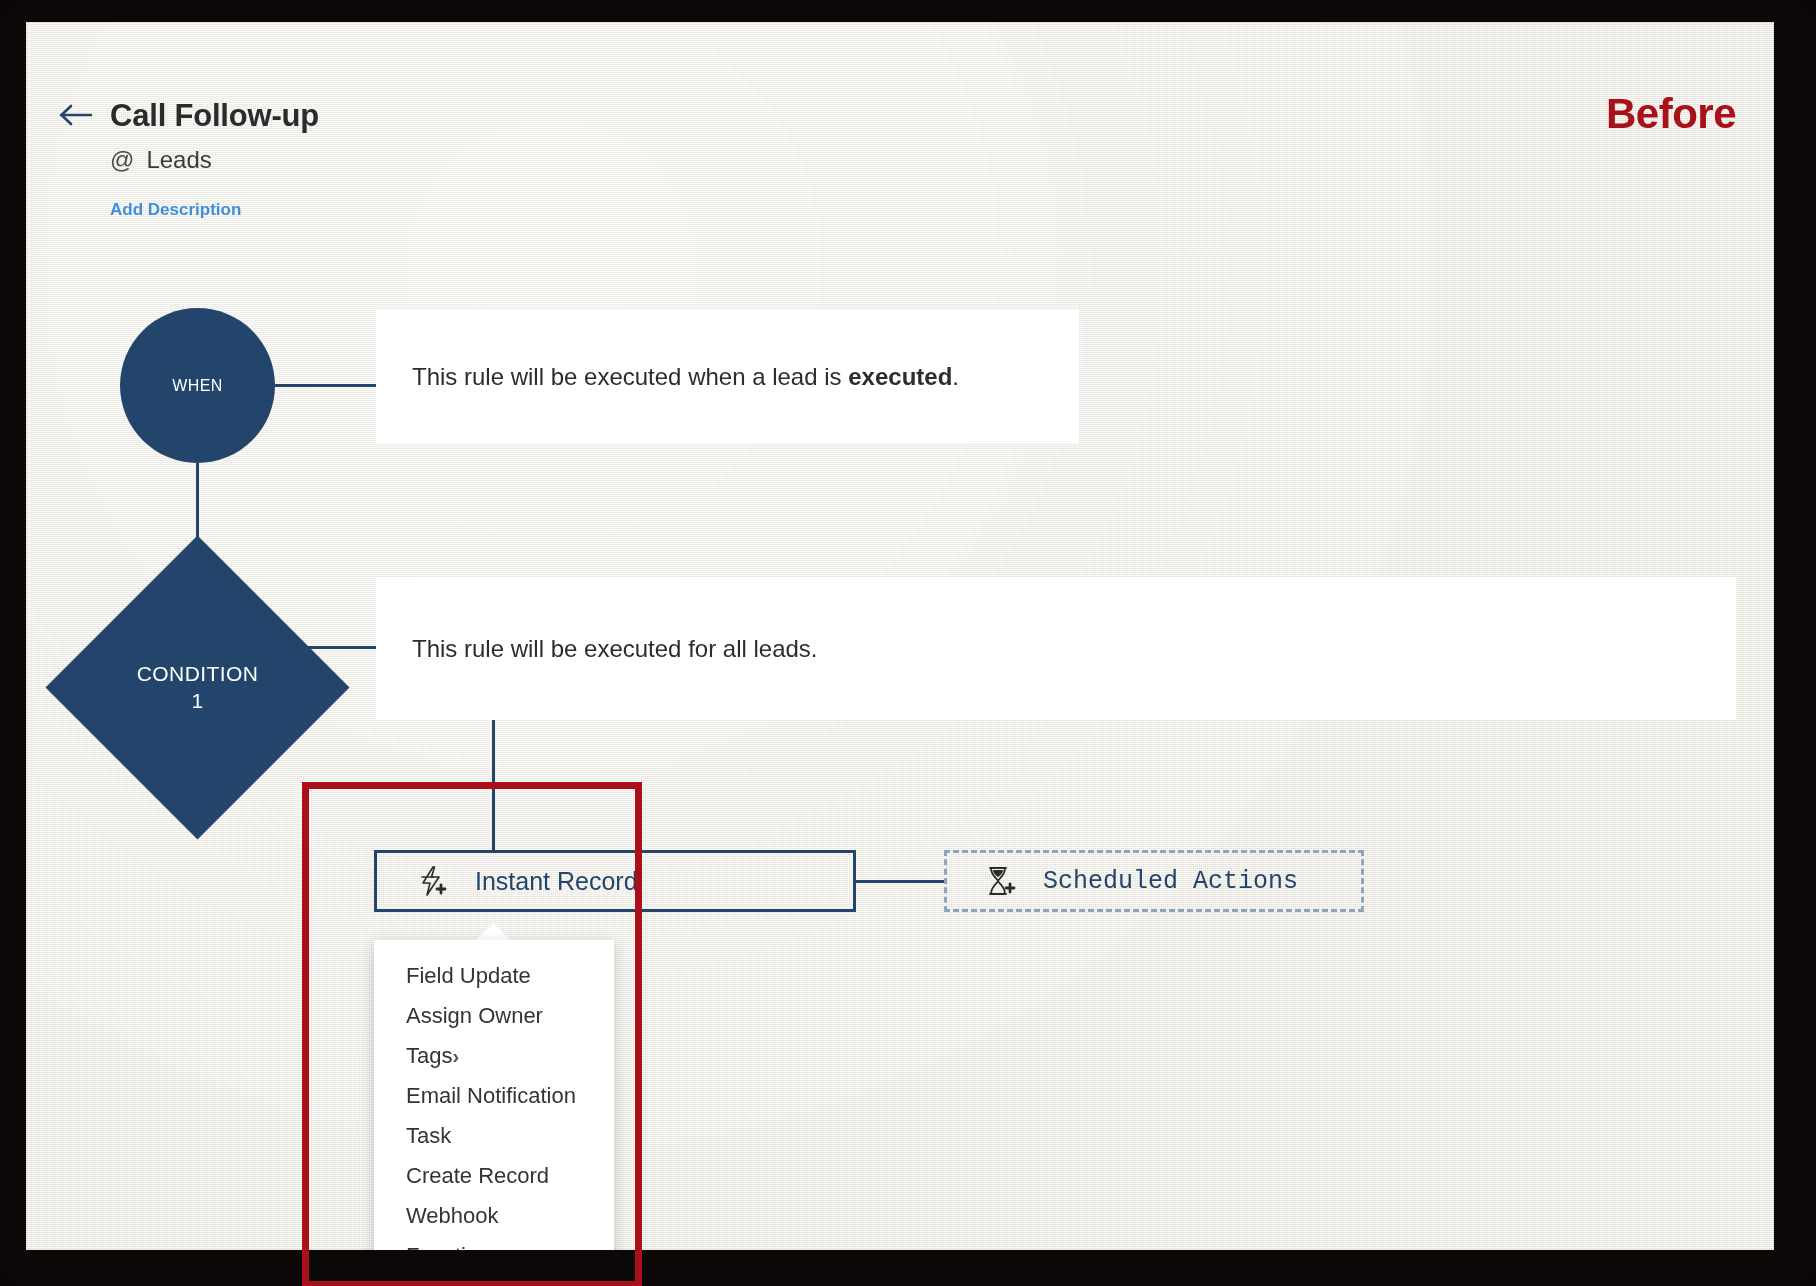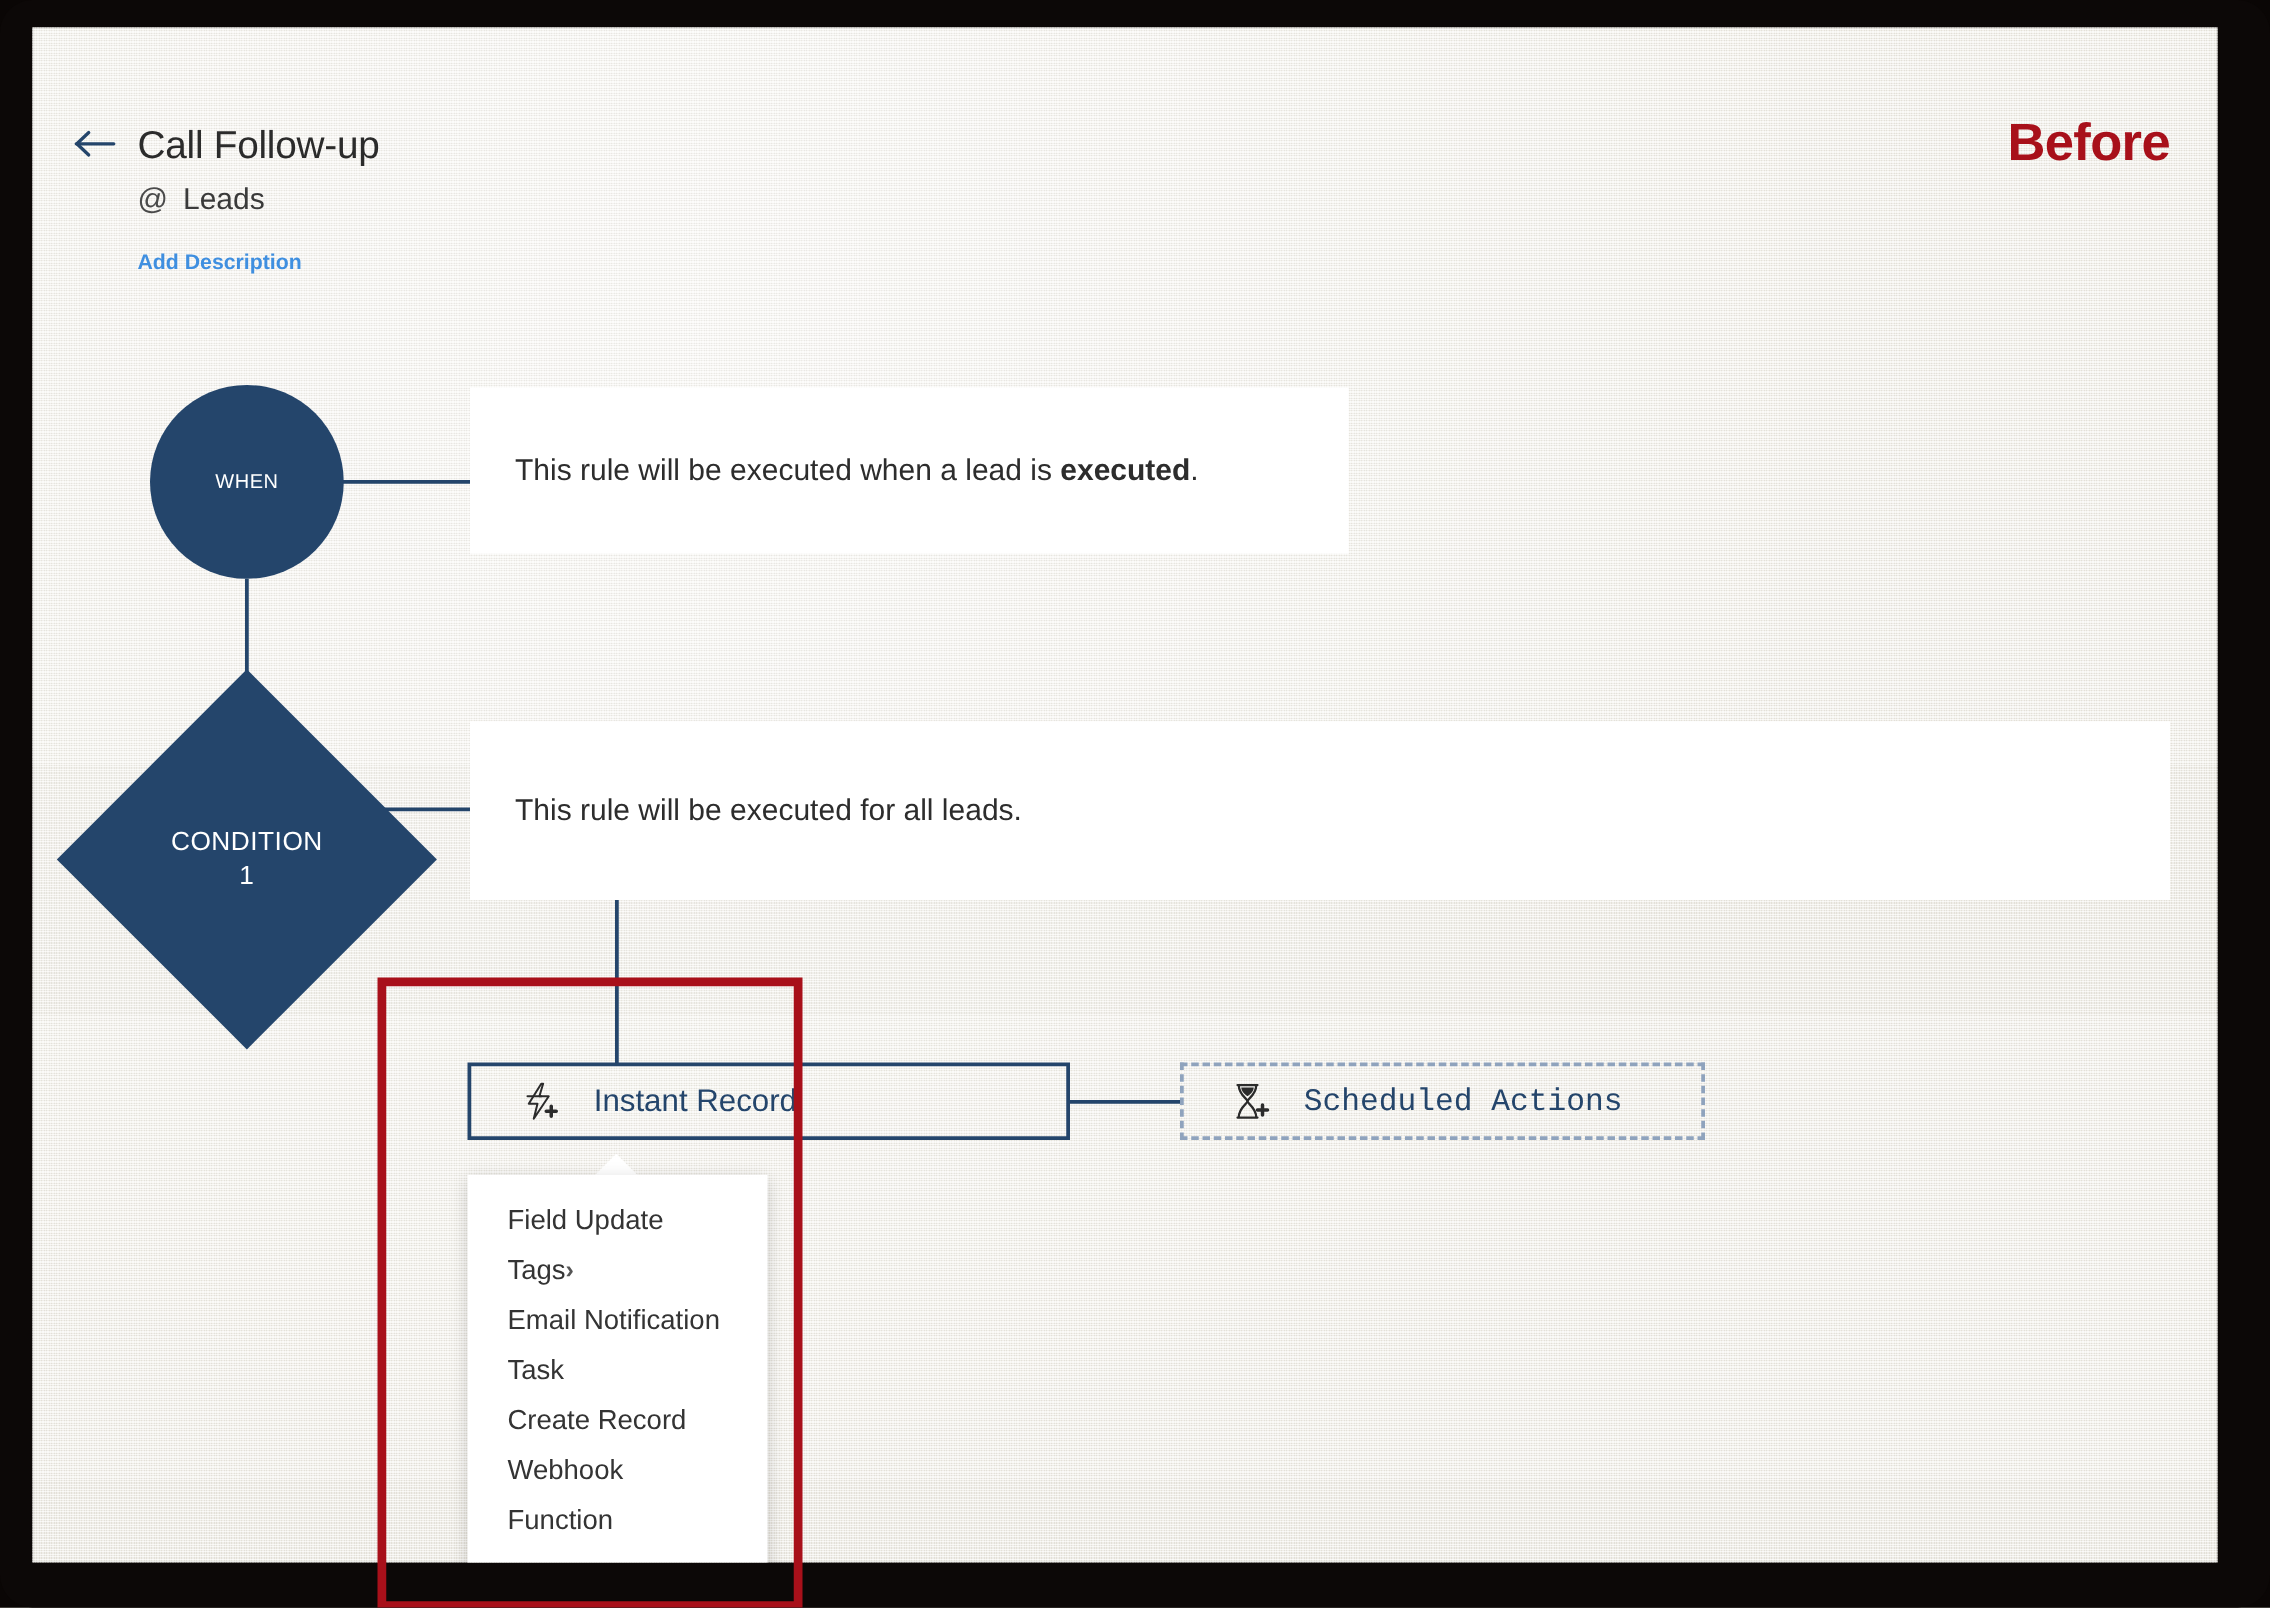--- a/index.html
+++ b/index.html
@@ -40,21 +40,21 @@
   #hdr-back {
     position: absolute; left: 30px; top: 78px;
     width: 40px; height: 30px;
     color: #24456b;
     display: flex; align-items: center; justify-content: center;
   }
   #hdr-back svg { display:block; }
 
   #page-title {
     position: absolute; left: 84px; top: 76px;
-    font-size: 31px; font-weight: normal; color: #2b2b2b;
+    font-size: 31px; font-weight: bold; color: #2b2b2b;
     letter-spacing: -0.2px;
     white-space: nowrap;
   }
   #module-row {
     position: absolute; left: 84px; top: 124px;
     font-size: 24px; color: #3a3a3a;
     display: flex; align-items: baseline; gap: 12px;
     white-space: nowrap;
   }
   #module-at { color: #4a4a4a; }
@@ -250,20 +250,24 @@
       <span>Scheduled Actions</span>
     </div>
 
     <div id="menu-arrow"></div>
     <div id="menu">
       <div class="menu-item">
         <span>Field Update</span>
         <span class="menu-chev"></span>
       </div>
       <div class="menu-item">
+        <span>Assign Owner</span>
+        <span class="menu-chev"></span>
+      </div>
+      <div class="menu-item">
         <span>Tags</span>
         <span class="menu-chev">›</span>
       </div>
       <div class="menu-item">
         <span>Email Notification</span>
         <span class="menu-chev"></span>
       </div>
       <div class="menu-item">
         <span>Task</span>
         <span class="menu-chev"></span>

